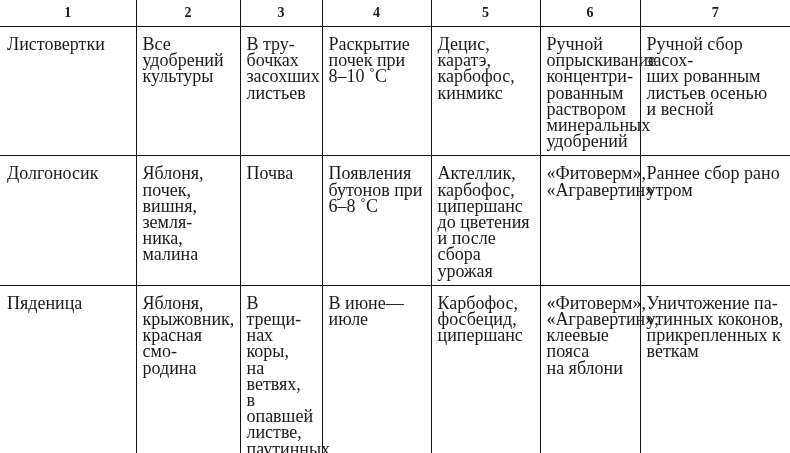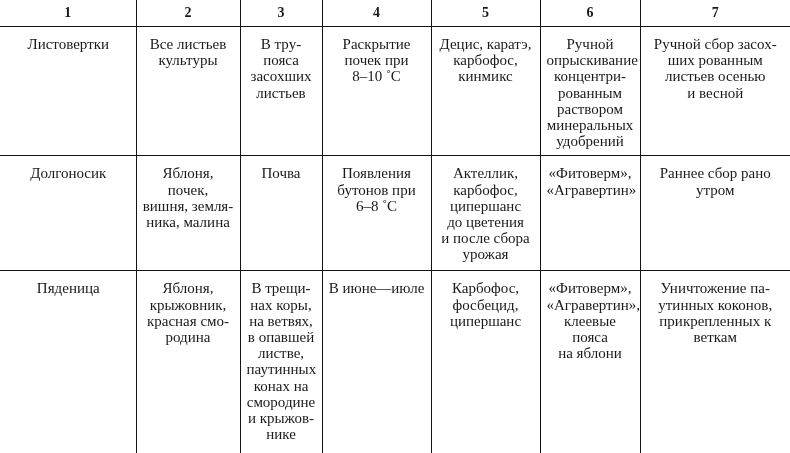--- a/index.html
+++ b/index.html
@@ -58,25 +58,24 @@
   }
   #pest-table thead tr {
     border-bottom: 1.4px solid #141414;
   }
   #pest-table thead th {
     border-bottom: 1.4px solid #141414;
   }
 
   
   #pest-table tbody td {
-    font-size: 15px;
+    font-size: 18px;
     line-height: 16.2px;
     padding: 9px 6px 6px 6px;
     border-bottom: 1.4px solid #141414;
-    text-align: center;
   }
   #pest-table tbody tr.no-bottom td {
     border-bottom: none;
   }
 
   #pest-table tbody tr.r1 td { height: 113px; }
   #pest-table tbody tr.r2 td { height: 99px; }
   #pest-table tbody tr.r3 td { height: 178px; }
 
   .cell-text {
@@ -113,26 +112,26 @@
       <th>7</th>
     </tr>
   </thead>
   <tbody>
 
     <tr class="r1">
       <td class="first-col">
           <span class="cell-text">Листовертки</span>
         </td>
       <td>
-          <span class="cell-text">Все листьев
+          <span class="cell-text">Все удобрений
 культуры</span>
         </td>
       <td>
           <span class="cell-text">В тру-
-пояса
+бочках
 засохших
 листьев</span>
         </td>
       <td>
           <span class="cell-text">Раскрытие
 почек при
 8–10 ˚C</span>
         </td>
       <td>
           <span class="cell-text">Децис, каратэ,

